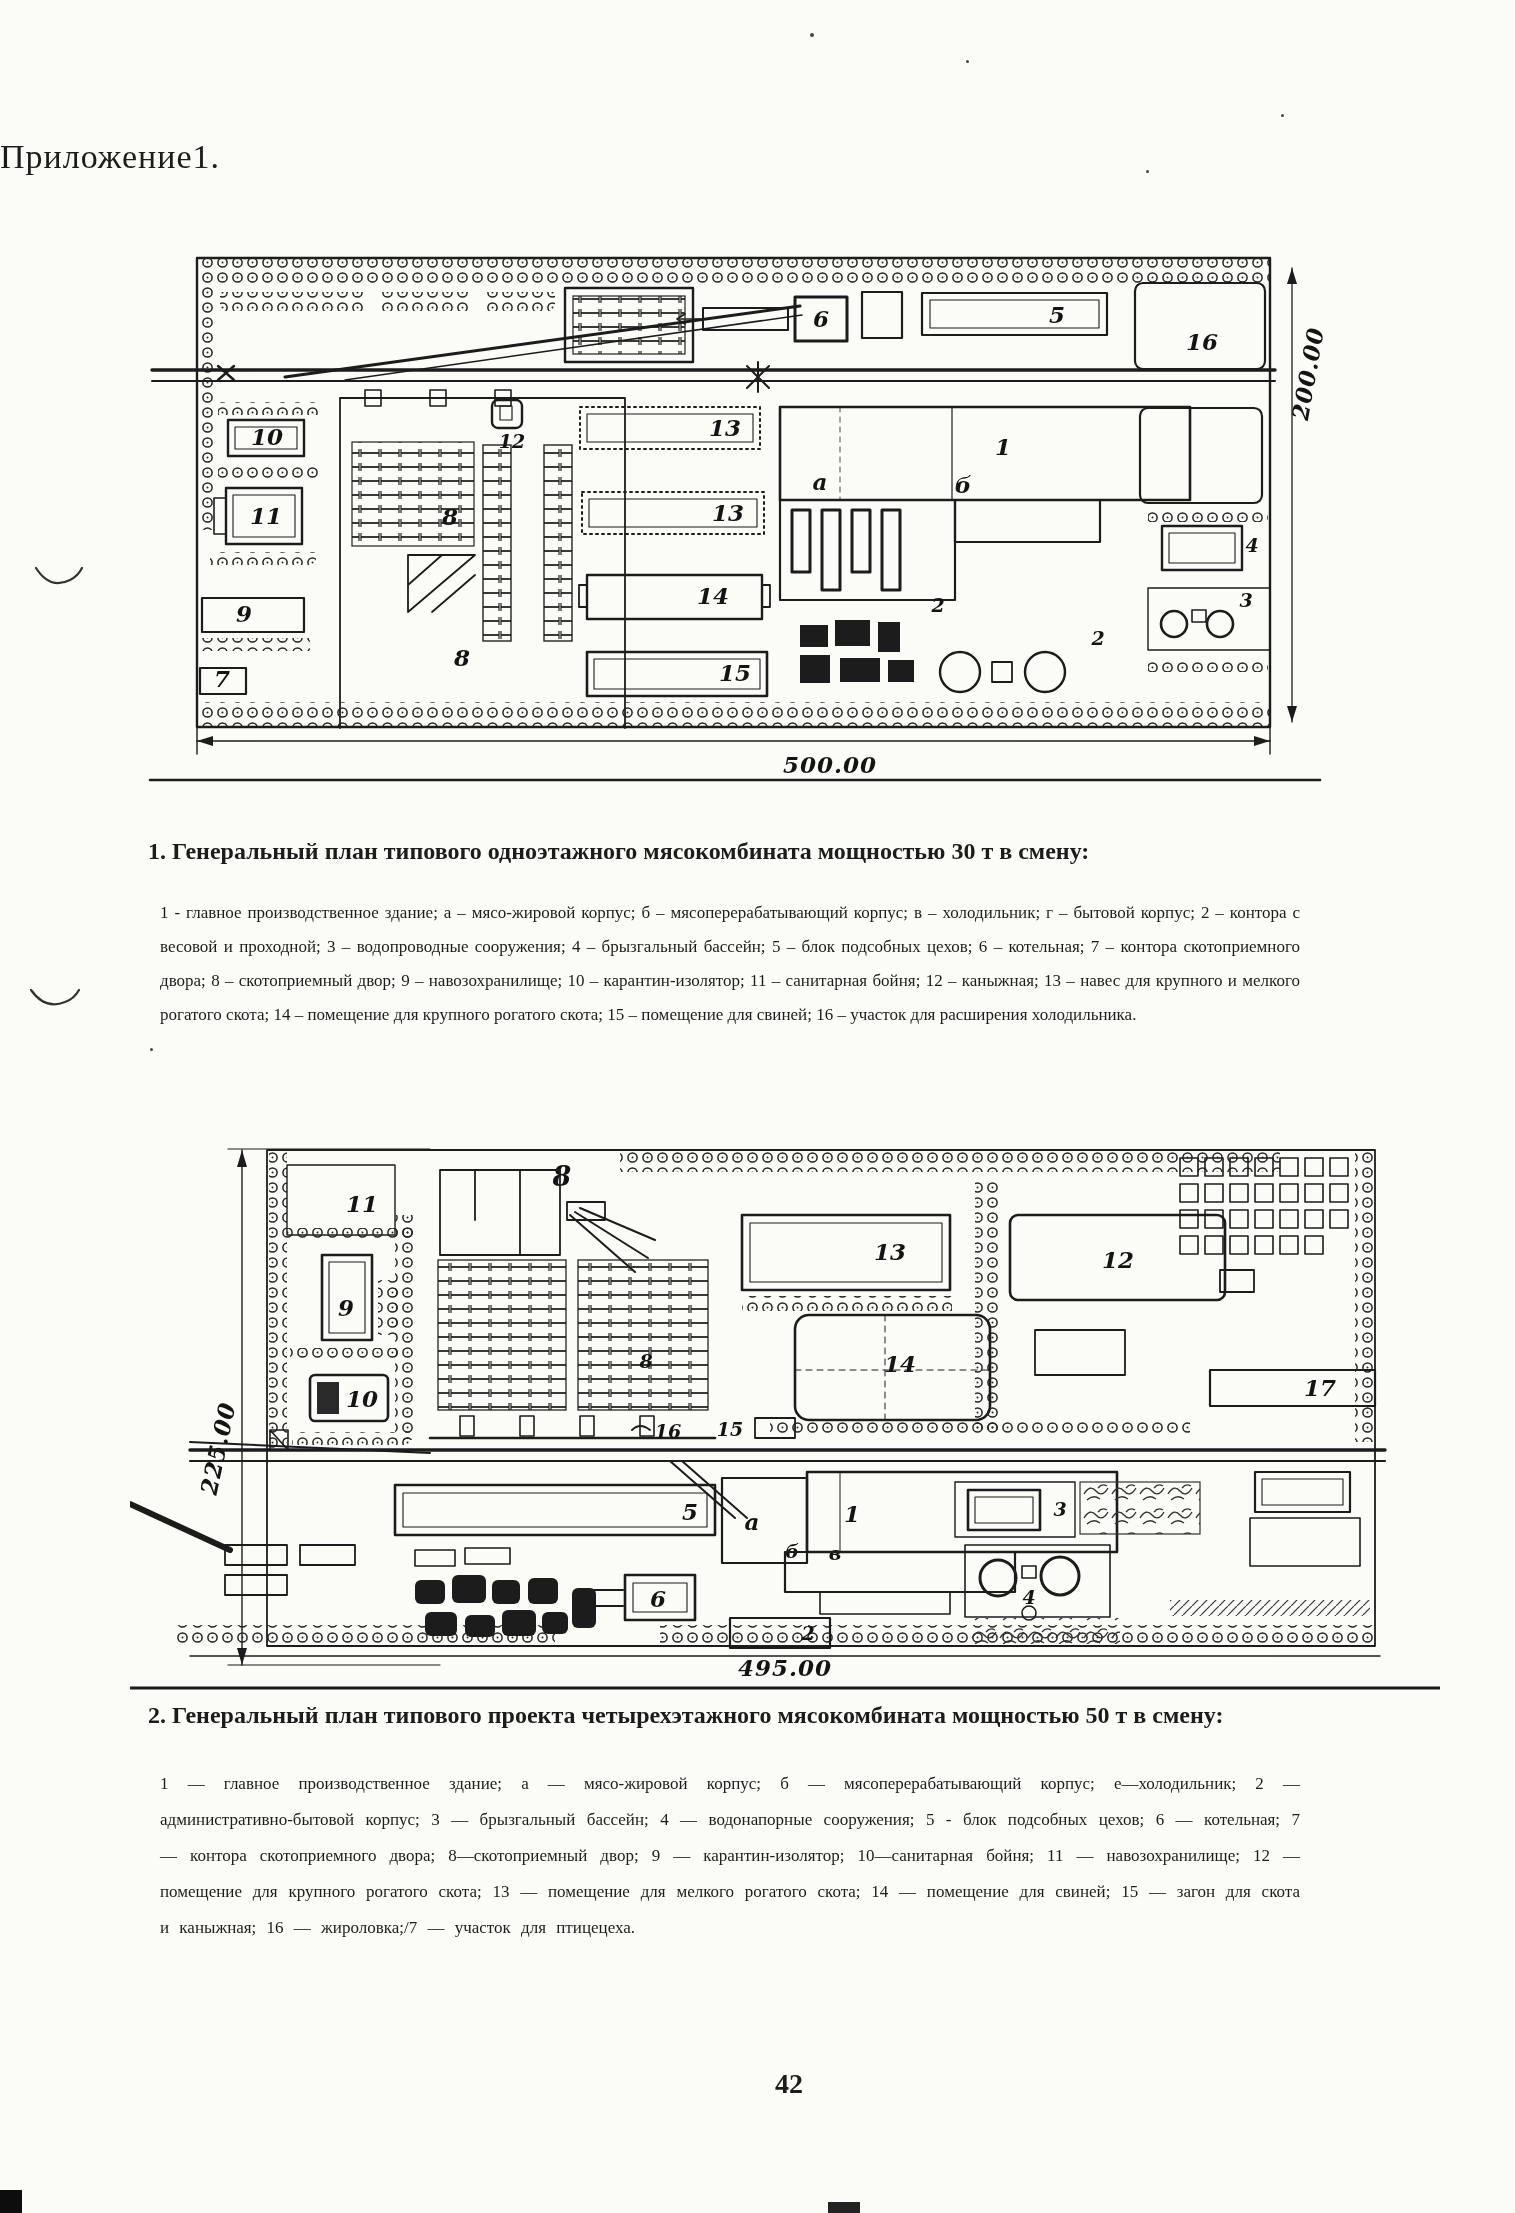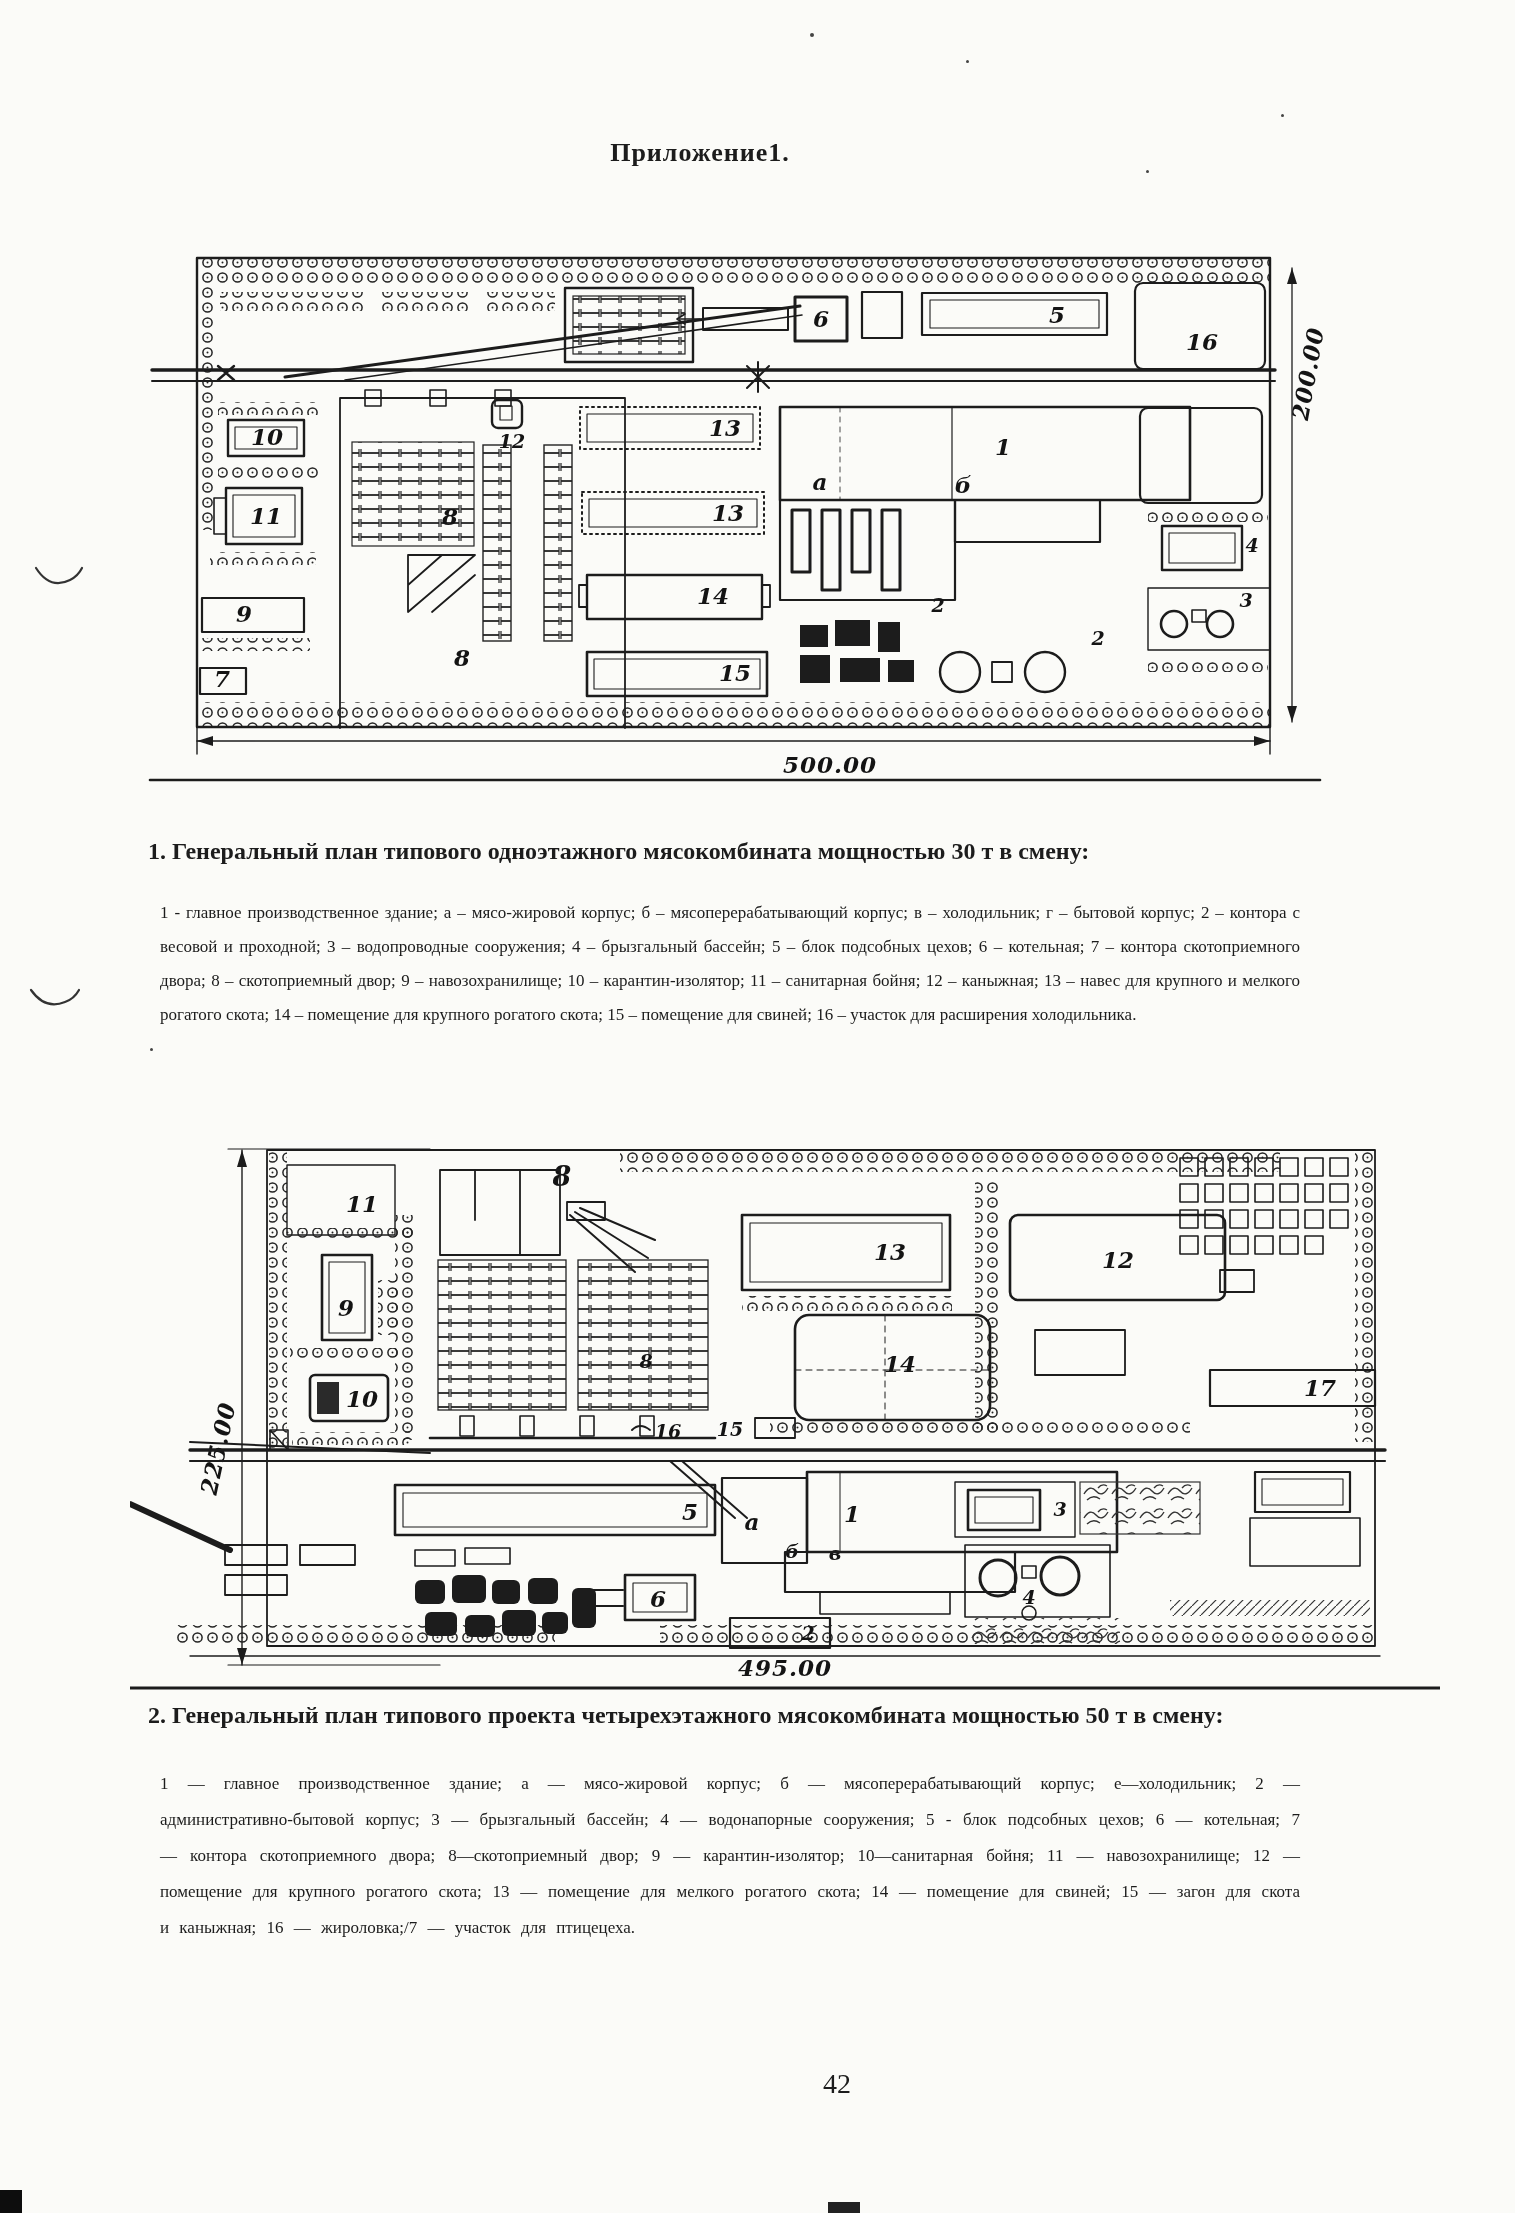--- a/index.html
+++ b/index.html
@@ -3,33 +3,33 @@
 <meta charset="utf-8">
 <style>
   html,body{margin:0;padding:0;}
   body{
     width:1515px;height:2213px;position:relative;overflow:hidden;
     background:#fbfbf8;color:#1c1c1c;
     font-family:"Liberation Serif", serif;
   }
   .abs{position:absolute;}
   #title{
-    left:0;top:138px;width:1400px;text-align:center;
-    font-size:26px;font-weight:bold;letter-spacing:1px;
+    left:0;top:138px;width:1400px;text-align:left;
+    font-size:34px;font-weight:normal;letter-spacing:1px;
   }
   .caption{
     left:148px;width:1140px;font-size:24px;font-weight:bold;
   }
   .legend{
     left:160px;width:1140px;font-size:17px;line-height:34px;
     text-align:justify;
   }
   #legend2{line-height:36px;word-spacing:6px;}
   #page-number{
-    left:775px;top:2068px;font-size:28px;font-weight:normal;margin-left:48px;
+    left:775px;top:2068px;font-size:28px;font-weight:bold;
   }
   svg{display:block;}
   svg .ink{stroke:#1c1c1c;fill:none;stroke-linecap:round;stroke-linejoin:round;}
   svg .fillink{fill:#1c1c1c;stroke:none;}
   svg text.num{
     font-family:"DejaVu Serif",serif;font-style:italic;font-weight:bold;
     font-size:23px;fill:#141414;text-anchor:middle;
   }
   svg text.small{font-size:19px;}
   svg text.dim{

